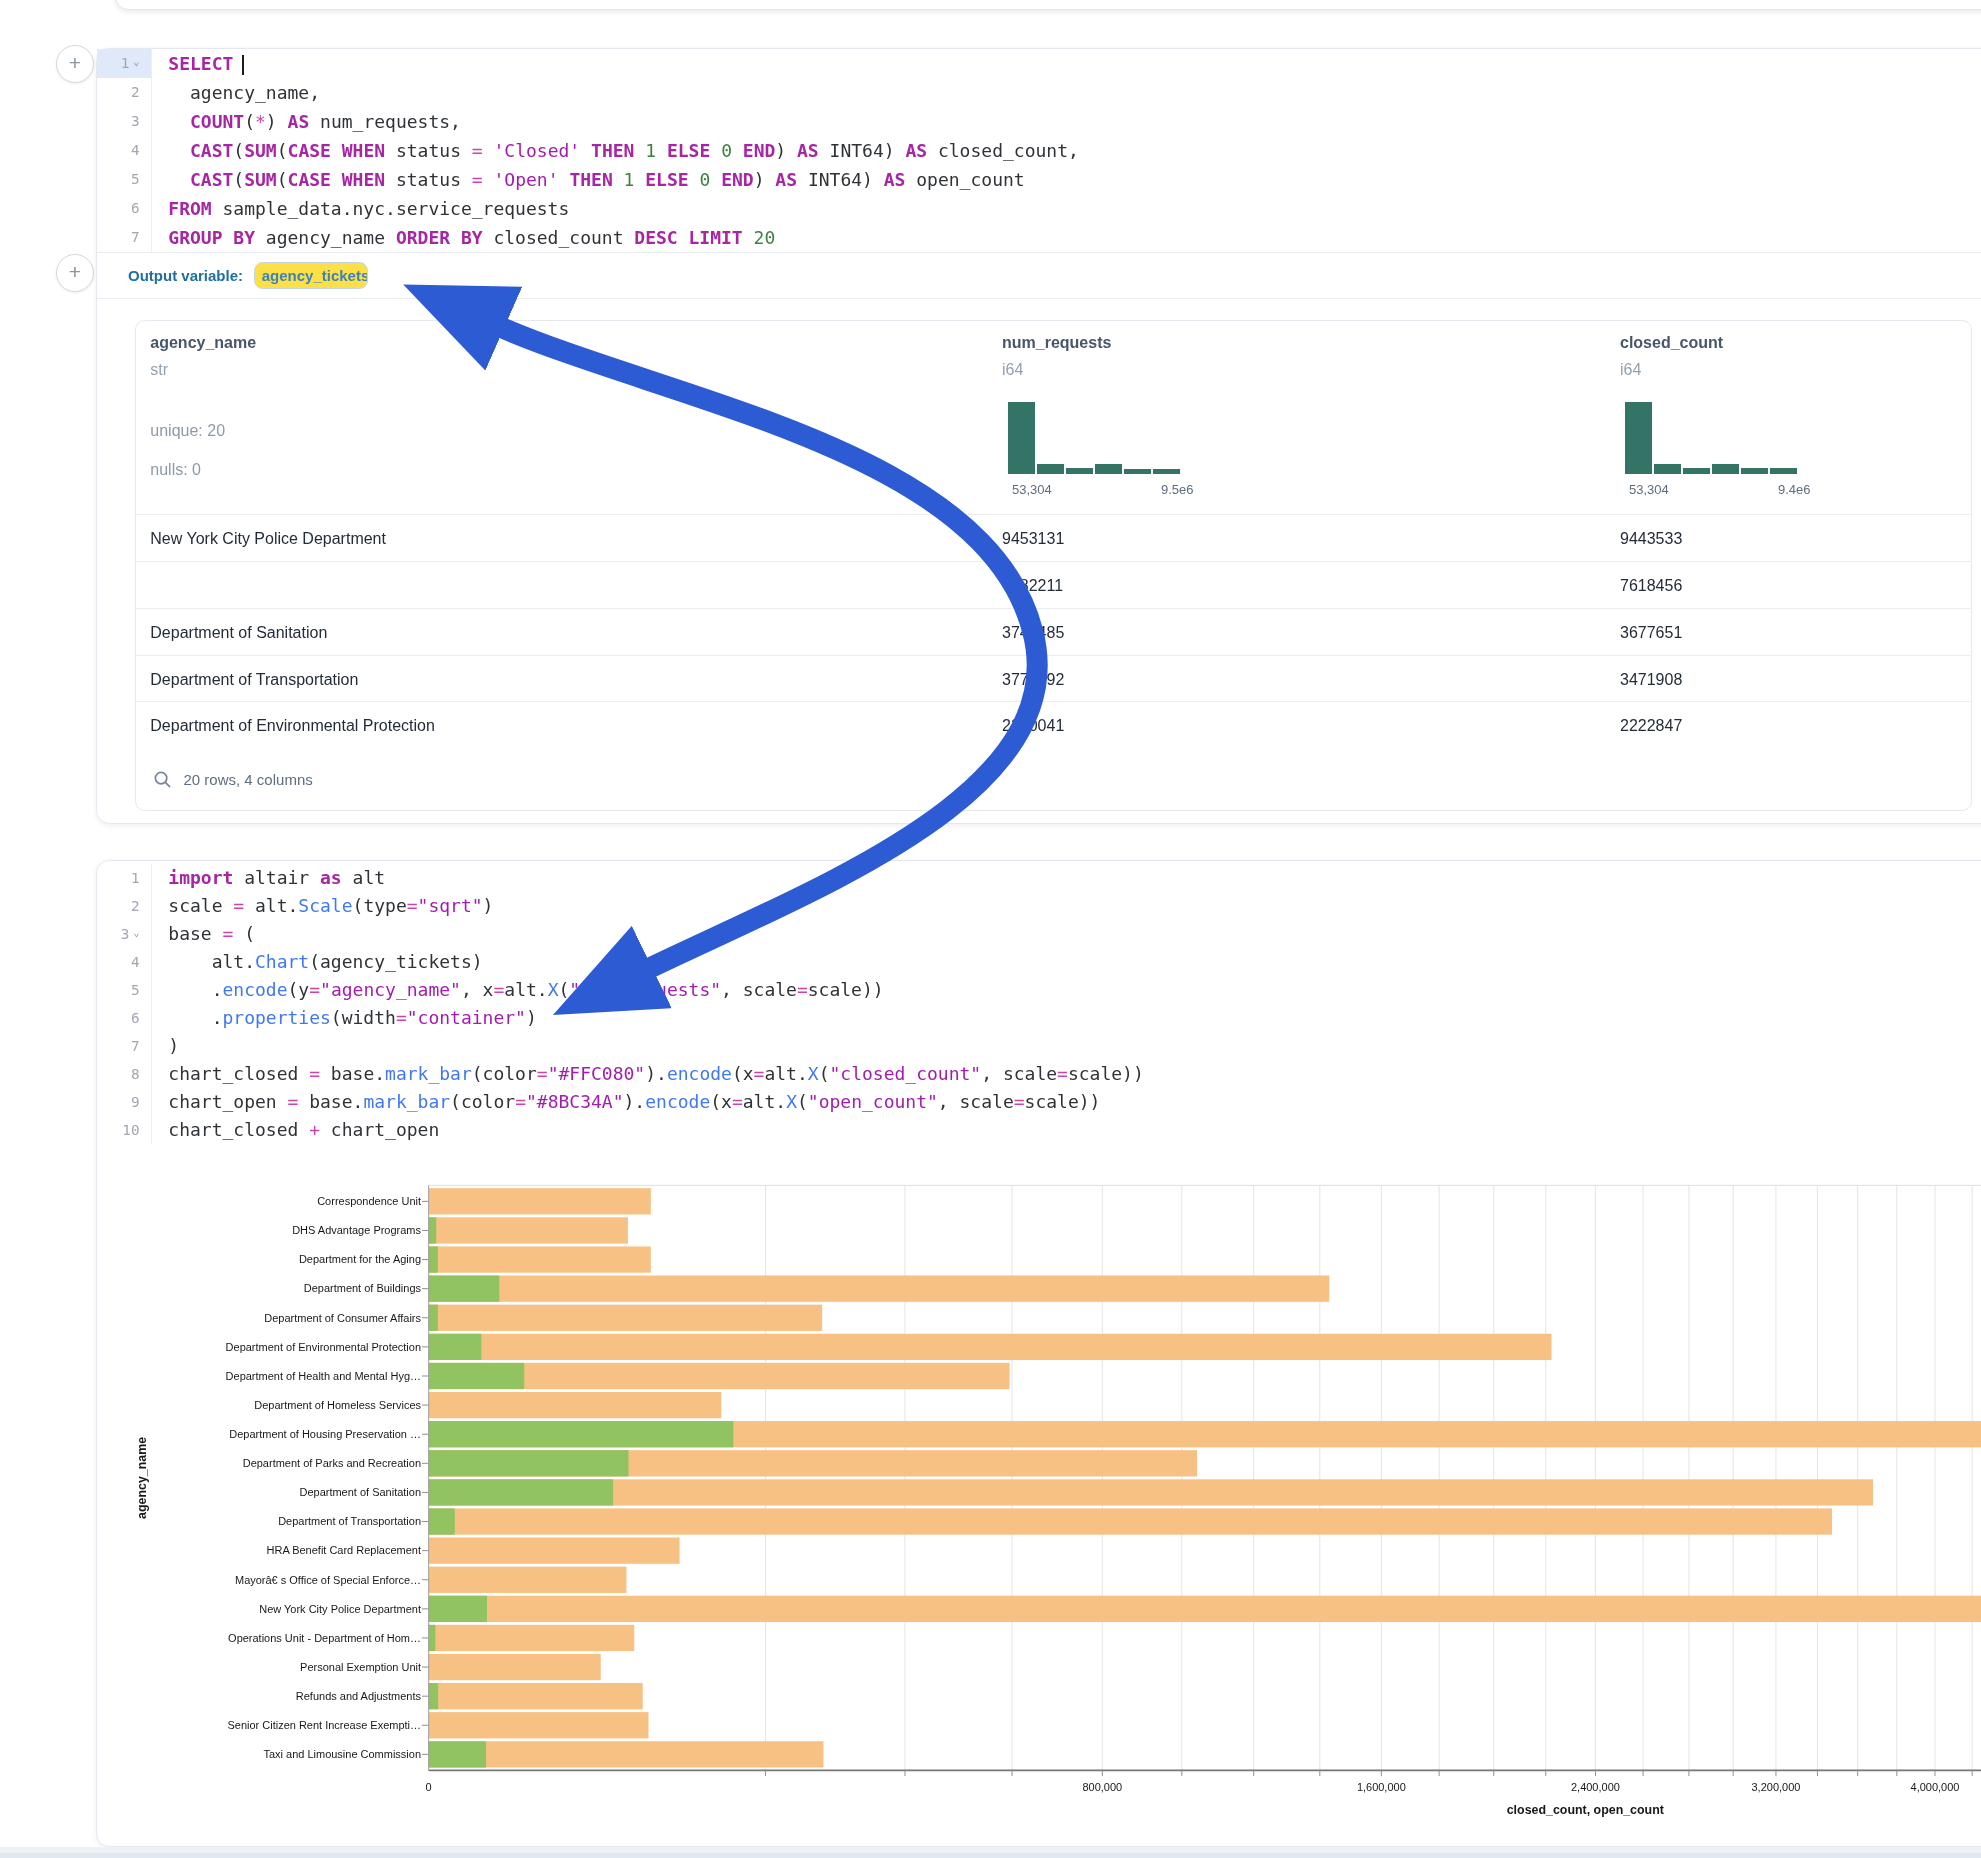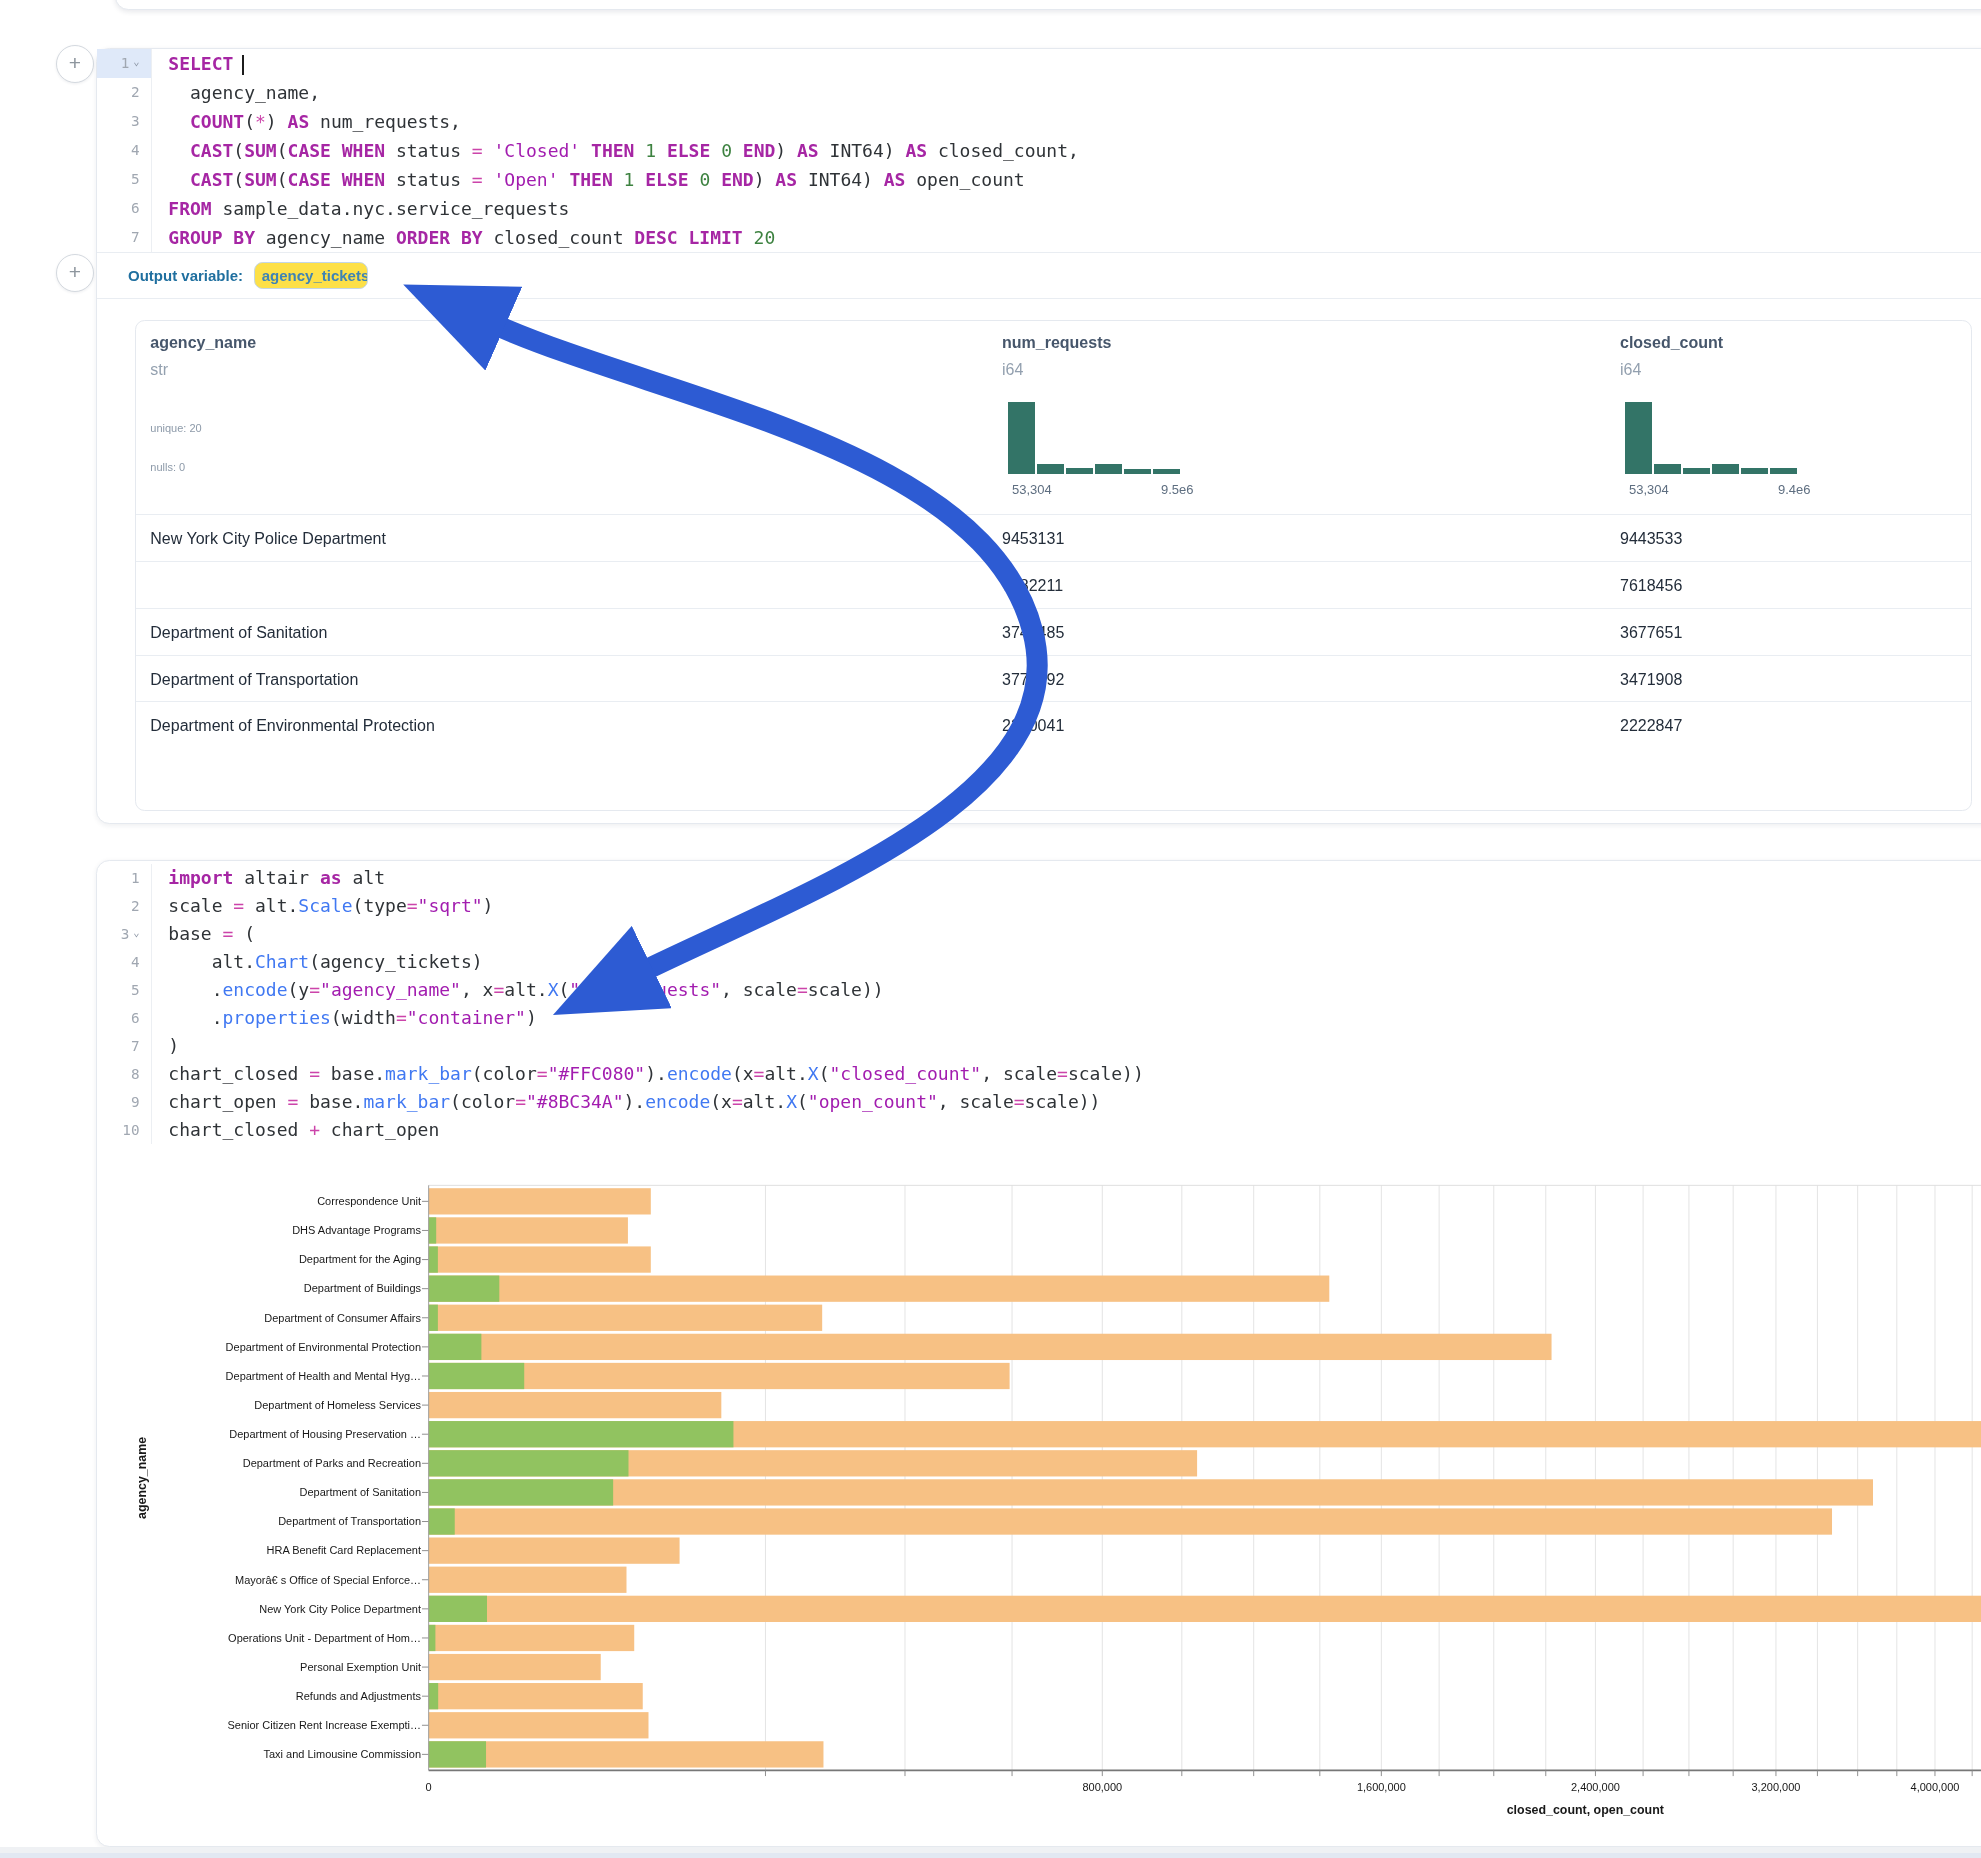--- a/index.html
+++ b/index.html
@@ -29,21 +29,21 @@
   .divider{position:absolute;left:0;right:0;height:1px;background:#E9EDF2;}
   .outrow{position:absolute;left:0;right:0;display:flex;align-items:center;}
   .outlabel{color:#1F6F9F;font-weight:bold;font-size:15px;margin-left:31px;text-align:center;}
   .pill{margin-left:11px;width:99px;height:25px;border:1px solid #C3D6E6;border-radius:8.6px;
         background:#fde047;color:#3E83B5;font-weight:bold;font-size:15px;line-height:25px;
         padding:0 6.7px;overflow:hidden;white-space:nowrap;box-sizing:content-box;}
   
   .table-card{position:absolute;background:#fff;border:1px solid #E5E9EF;border-radius:9.6px;overflow:hidden;}
   .hdr-name{position:absolute;font-weight:bold;font-size:16px;color:#46566B;}
   .hdr-type{position:absolute;font-size:16px;color:#93A0AF;}
-  .hdr-stat{position:absolute;font-size:11px;color:#8D9AA9;}
+  .hdr-stat{position:absolute;font-size:16px;color:#8D9AA9;}
   .hist{position:absolute;display:flex;align-items:flex-end;gap:1.9px;}
   .hist .hb{background:#337467;flex:1 1 auto;}
   .hist-lab{position:absolute;font-size:13px;color:#5E6E80;}
   .trow{position:absolute;left:0;right:0;height:47px;border-top:1px solid #E9EDF2;}
   .tcell{position:absolute;top:0;height:47px;line-height:47px;font-size:16px;color:#232D3A;
          white-space:nowrap;}
   .tfoot{position:absolute;left:0;right:0;bottom:0;height:61px;display:flex;align-items:center;}
   .tfoot .txt{font-size:15px;color:#5E6E80;margin-left:11.5px;}
   .searchicon{margin-left:17px;display:flex;align-items:center;}
   
@@ -126,20 +126,29 @@
       </div>
       <div class="trow" style="top: 334px;">
         <div class="tcell" style="left: 14.3px;">Department of Transportation</div>
         <div class="tcell" style="left: 866px;">3774892</div>
         <div class="tcell" style="left: 1484px;">3471908</div>
       </div>
       <div class="trow" style="top: 380px;">
         <div class="tcell" style="left: 14.3px;">Department of Environmental Protection</div>
         <div class="tcell" style="left: 866px;">2240041</div>
         <div class="tcell" style="left: 1484px;">2222847</div>
+      </div>
+      <div class="tfoot">
+        <span class="searchicon">
+      <svg width="19" height="19" viewBox="0 0 20 20">
+            <circle cx="8.5" cy="8.5" r="6" fill="none" stroke="#76859A" stroke-width="1.8"></circle>
+            <line x1="13" y1="13" x2="18" y2="18" stroke="#76859A" stroke-width="1.8"></line>
+          </svg>
+    </span>
+        <span class="txt">20 rows, 4 columns</span>
       </div>
     </div>
 </div>
 
 <div class="card" style="left:96px;top:860px;width:1902px;height:985px;">
   <div class="code-area py" style="top:2.9px;" id="py-code">
       <div class="code-line"><div class="gut"><span>1</span></div><div class="ct"><span class="tk-kw">import</span><span class="tk-pl"> altair </span><span class="tk-kw">as</span><span class="tk-pl"> alt</span></div></div>
       <div class="code-line"><div class="gut"><span>2</span></div><div class="ct"><span class="tk-pl">scale </span><span class="tk-op">=</span><span class="tk-pl"> alt.</span><span class="tk-fn">Scale</span><span class="tk-pl">(type</span><span class="tk-op">=</span><span class="tk-str">"sqrt"</span><span class="tk-pl">)</span></div></div>
       <div class="code-line"><div class="gut"><span>3</span><span class="chev">⌄</span></div><div class="ct"><span class="tk-pl">base </span><span class="tk-op">=</span><span class="tk-pl"> (</span></div></div>
       <div class="code-line"><div class="gut"><span>4</span></div><div class="ct"><span class="tk-pl">    alt.</span><span class="tk-fn">Chart</span><span class="tk-pl">(agency_tickets)</span></div></div>

